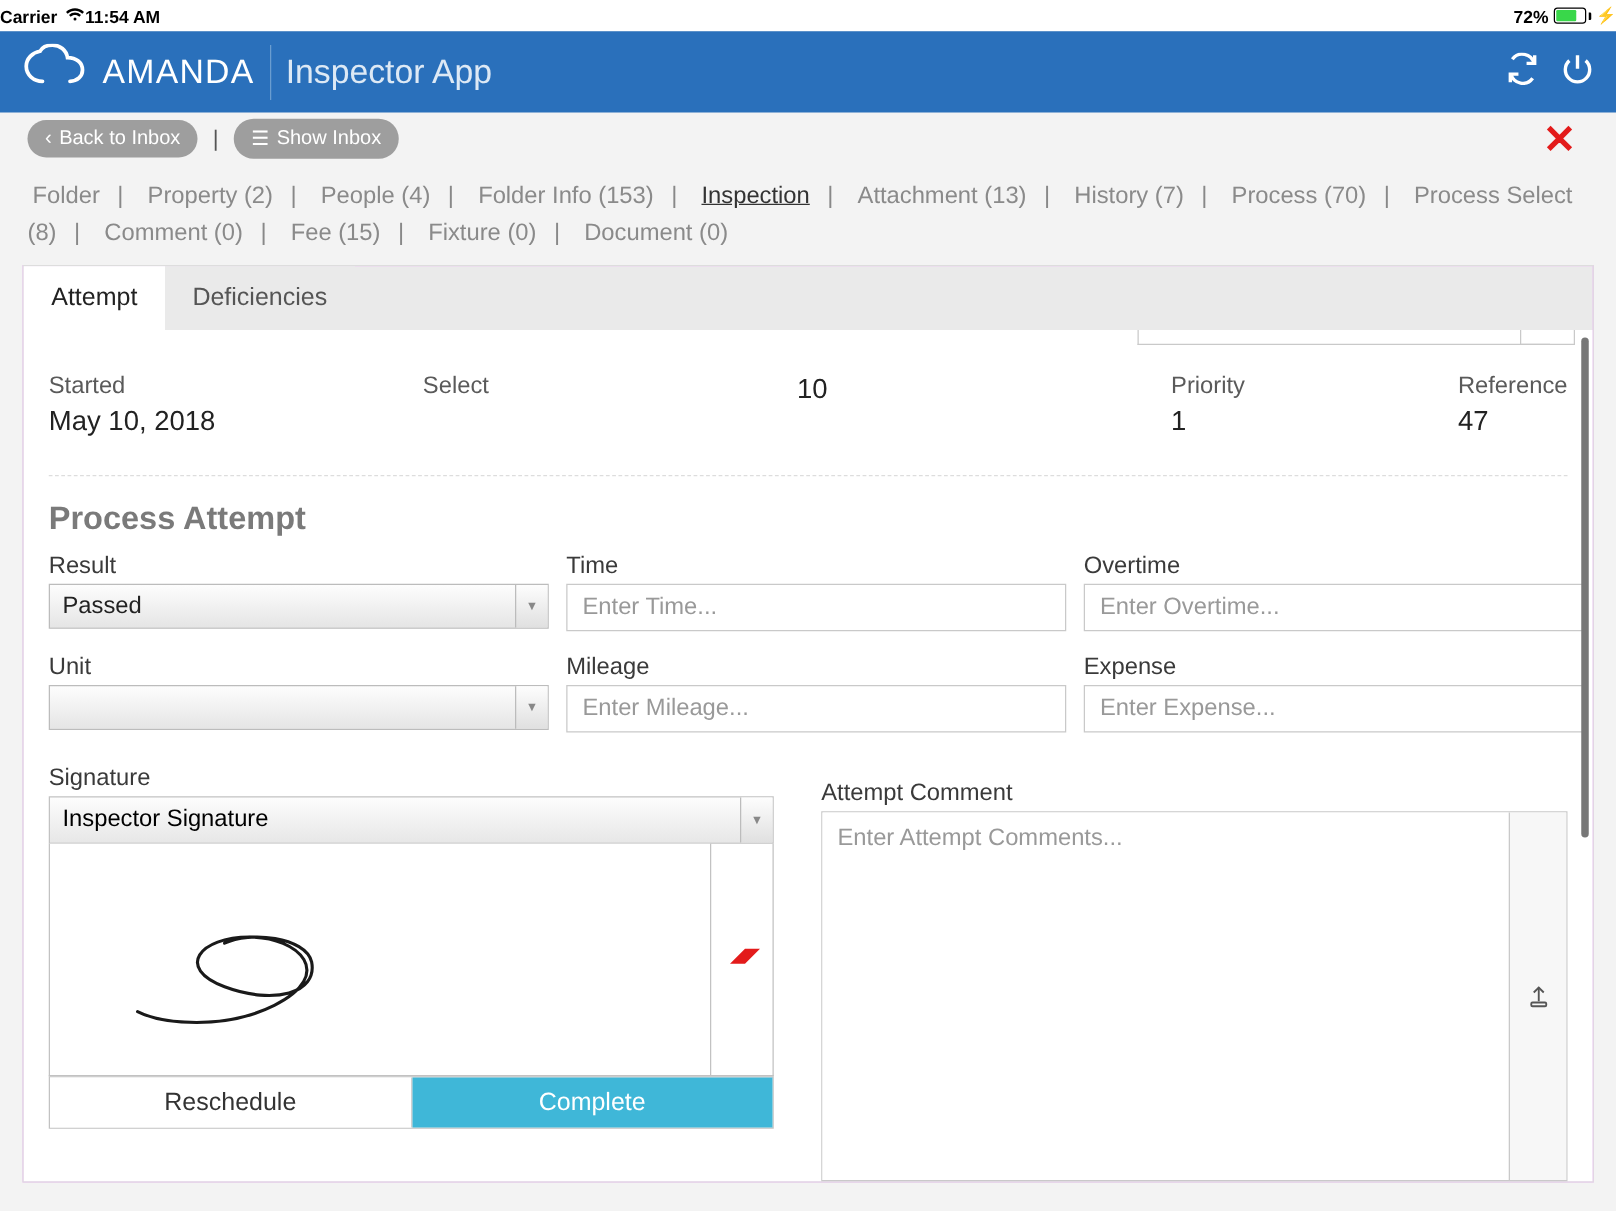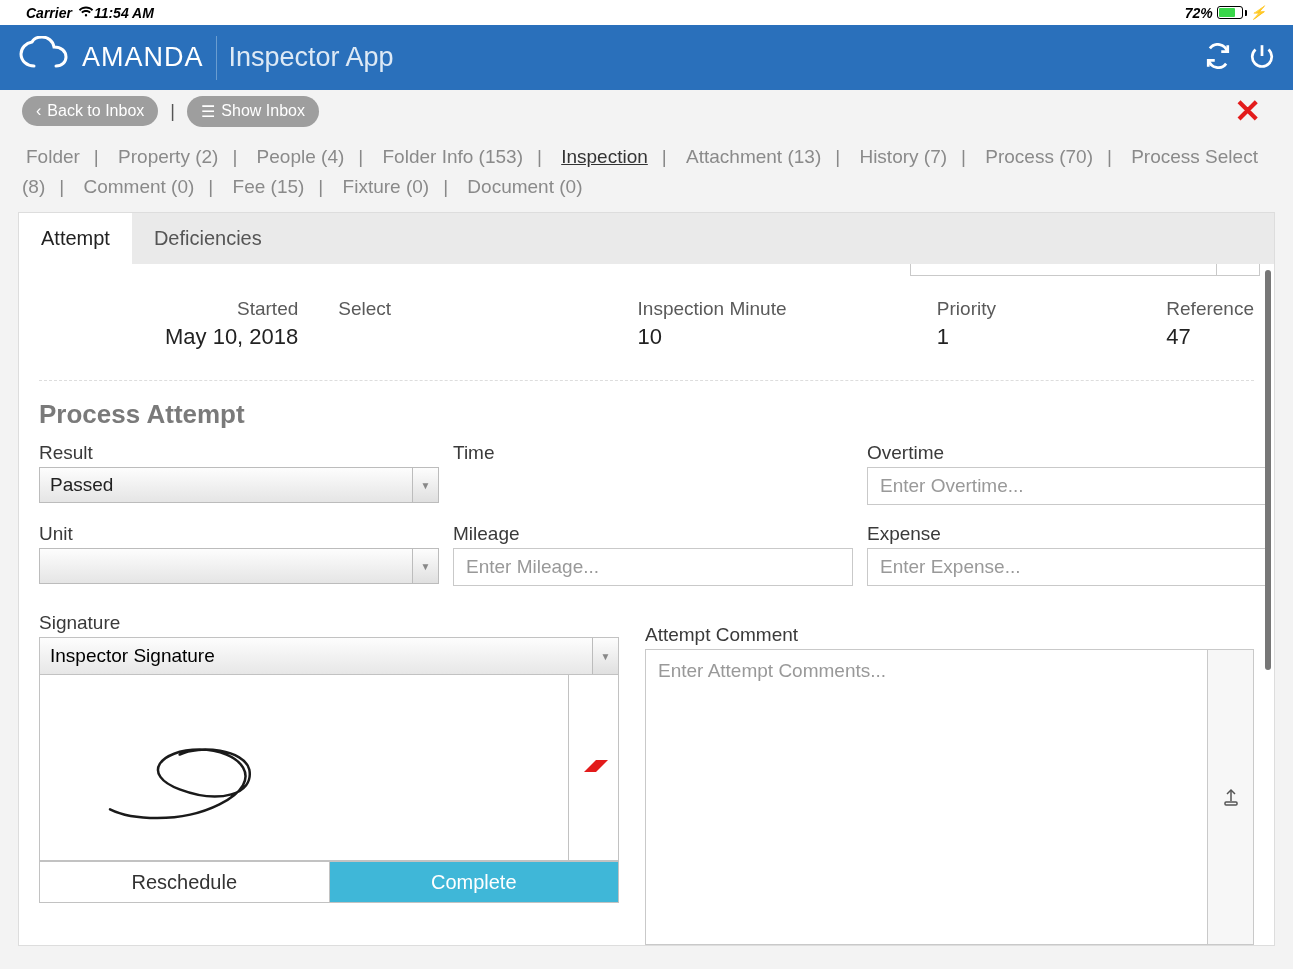--- a/index.html
+++ b/index.html
@@ -1,19 +1,19 @@
 <!DOCTYPE html>
 <html><head>
 <meta charset="utf-8">
 <style>
   * { box-sizing: border-box; margin: 0; padding: 0; }
   body { font-family: -apple-system, "Helvetica Neue", Arial, sans-serif; background: #f3f3f3; width: 1293px; height: 969px; overflow: hidden; }
   
   
-  .status-bar { height: 25px; background: #fff; display: flex; align-items: center; padding: 0 26px; font-size: 14px; font-weight: 600; font-style: italic; }
+  .status-bar { height: 25px; background: #fff; display: flex; align-items: center; padding: 0 0; font-size: 14px; font-weight: 600; }
   .status-left { display: flex; align-items: center; gap: 6px; }
   .status-center { flex: 1; text-align: left; }
   .status-right { display: flex; align-items: center; gap: 4px; }
   .wifi-icon svg { width: 16px; height: 12px; }
   .battery { display: flex; align-items: center; gap: 2px; }
   .battery-shell { width: 26px; height: 13px; border: 1.5px solid #000; border-radius: 3px; position: relative; padding: 1px; }
   .battery-tip { width: 2px; height: 6px; background: #000; border-radius: 0 1px 1px 0; }
   .battery-fill { height: 100%; width: 72%; background: #39d74a; border-radius: 1px; }
   
   
@@ -49,41 +49,41 @@
   .panel-inner { padding: 0 20px; }
   
   
   .scroll-track { position: absolute; right: 3px; top: 6px; width: 6px; height: 400px; background: #777; border-radius: 3px; }
   
   
   .info-row { display: flex; gap: 40px; padding: 14px 0 30px 0; border-bottom: 1px dashed #ddd; margin-bottom: 18px; }
   .info-item { }
   .info-label { font-size: 19px; color: #5a5a5a; margin-bottom: 4px; }
   .info-value { font-size: 22px; color: #222; }
-  .info-1 { width: 260px; text-align: right; }
+  .info-1 { width: 260px; }
   .info-2 { width: 260px; }
   .info-3 { width: 260px; }
   .info-4 { width: 190px; }
   .info-5 { }
   
   .section-title { font-size: 26px; color: #7a7a7a; font-weight: 600; margin: 8px 0 12px 0; }
   
   .form-grid { display: grid; grid-template-columns: 400px 400px 400px; gap: 10px 14px; }
   .field-label { font-size: 19px; color: #3a3a3a; margin-bottom: 3px; }
   .field { margin-bottom: 8px; }
   
   .select-box { position: relative; height: 36px; border: 1px solid #bcbcbc; background: linear-gradient(#fdfdfd,#e5e5e5); display: flex; align-items: center; padding: 0 10px; font-size: 19px; color: #222; }
   .select-caret { position: absolute; right: 0; top: 0; bottom: 0; width: 26px; border-left: 1px solid #bcbcbc; background: linear-gradient(#fdfdfd,#e0e0e0); display: flex; align-items: center; justify-content: center; }
   .caret-down { font-size: 10px; color: #888; }
   
   .text-input { height: 38px; width: 100%; border: 1px solid #c9c9c9; padding: 0 12px; font-size: 19px; color: #333; }
   .text-input::placeholder { color: #999; }
   
   
-  .sig-row { display: flex; gap: 26px; margin-top: 18px; }
+  .sig-row { display: flex; gap: 38px; margin-top: 18px; }
   .sig-col { width: 580px; }
   .cmt-col { flex: 1; }
   
   .sig-select { height: 38px; border: 1px solid #c2c2c2; background: linear-gradient(#fdfdfd,#e7e7e7); display: flex; align-items: center; padding: 0 10px; font-size: 19px; position: relative; }
   .sig-canvas-wrap { display: flex; height: 186px; border: 1px solid #c2c2c2; border-top: none; }
   .sig-canvas { flex: 1; background: #fff; position: relative; }
   .sig-tools { width: 50px; border-left: 1px solid #c2c2c2; display: flex; align-items: center; justify-content: center; }
   .eraser { transform: rotate(0deg); }
   
   .btn-row { display: flex; height: 42px; border: 1px solid #c2c2c2; border-top: 1px solid #c2c2c2; }
@@ -198,21 +198,20 @@
       <div class="info-row">
         <div class="info-item info-1">
           <div class="info-label">Started</div>
           <div class="info-value">May 10, 2018</div>
         </div>
         <div class="info-item info-2">
           <div class="info-label">Select</div>
           <div class="info-value"></div>
         </div>
         <div class="info-item info-3">
-          <div class="info-label">Inspection Minute</div>
           <div class="info-value">10</div>
         </div>
         <div class="info-item info-4">
           <div class="info-label">Priority</div>
           <div class="info-value">1</div>
         </div>
         <div class="info-item info-5">
           <div class="info-label">Reference</div>
           <div class="info-value">47</div>
         </div>
@@ -226,20 +225,21 @@
           <div class="field-label">Result</div>
           <div class="select-box">
             <span>Passed</span>
             <div class="select-caret">
                 <span class="caret-down">▼</span>
               </div>
           </div>
         </div>
         <div class="field">
           <div class="field-label">Time</div>
+          <input class="text-input" placeholder="Enter Time..." style="">
         </div>
         <div class="field">
           <div class="field-label">Overtime</div>
           <input class="text-input" placeholder="Enter Overtime..." style="">
         </div>
 
         <div class="field">
           <div class="field-label">Unit</div>
           <div class="select-box">
             <span></span>

